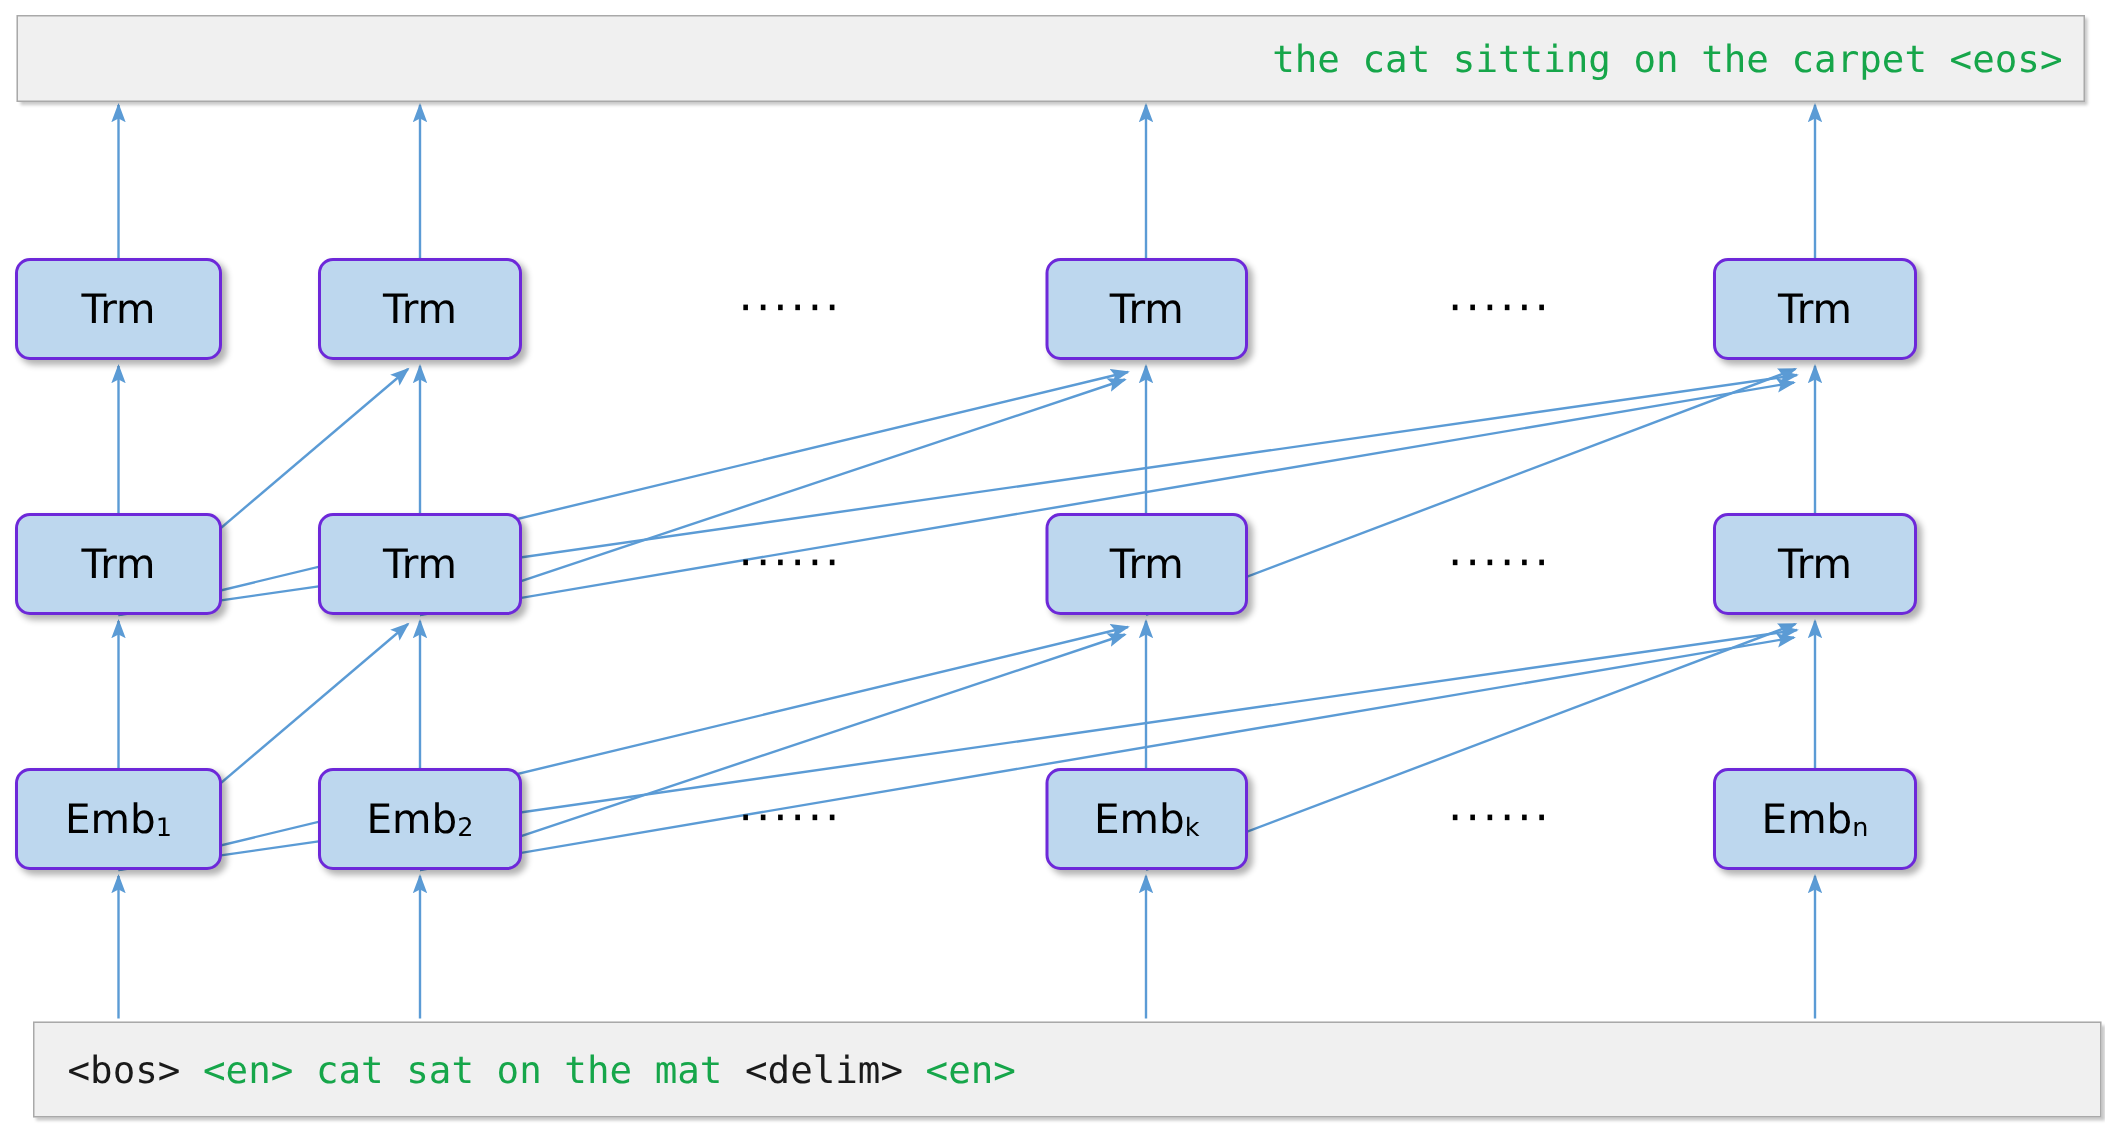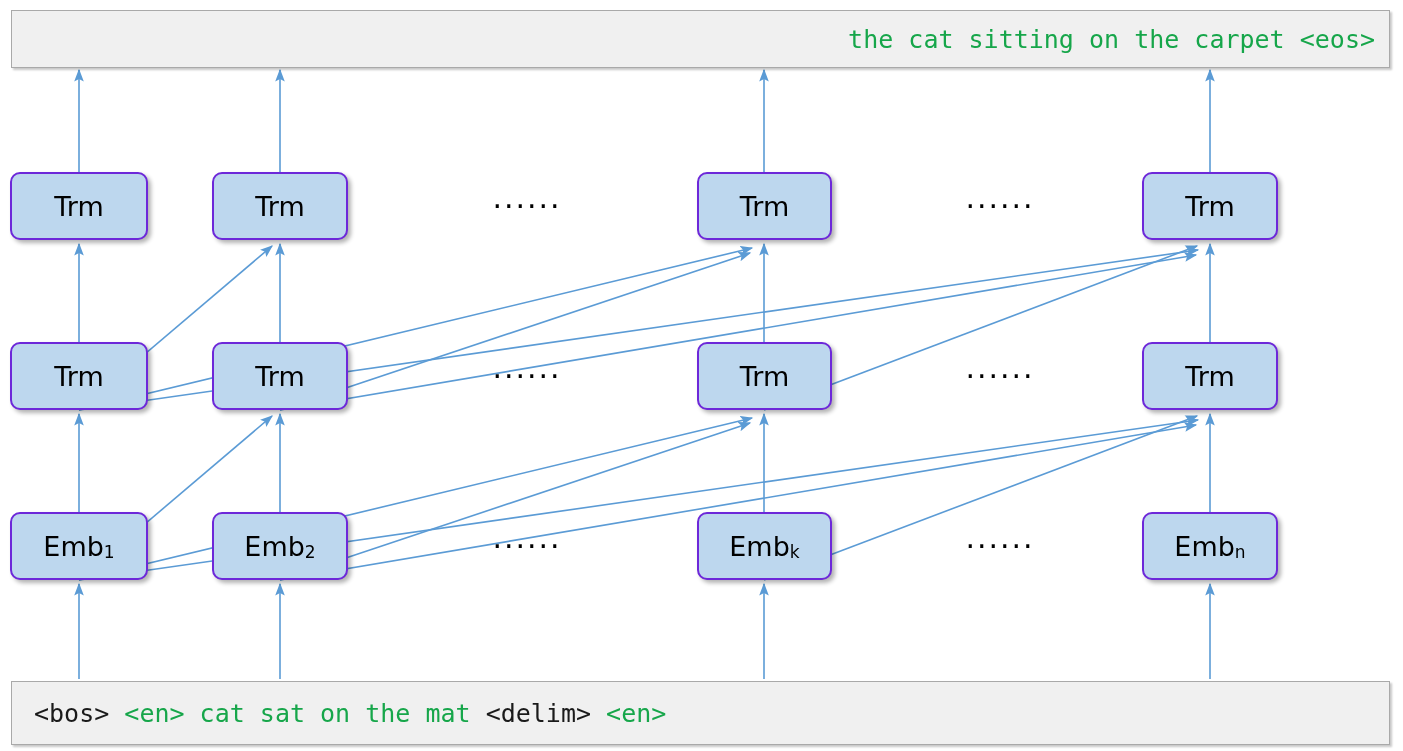--- a/index.html
+++ b/index.html
@@ -16,21 +16,21 @@
     box-sizing:border-box;
     display:flex;
     align-items:center;
     font-family:"DejaVu Sans Mono","Liberation Mono",monospace;
     font-size:25px;
     letter-spacing:0px;
     white-space:pre;
   }
   #output-bar{left:11px;top:10px;width:1379px;height:58px;
     justify-content:flex-end;padding-right:14px;}
-  #input-bar{left:11px;top:681px;width:1379px;height:64px;
+  #input-bar{left:22px;top:681px;width:1379px;height:64px;
     justify-content:flex-start;padding-left:22px;align-items:center;}
 
   .tok-green{color:#16a64a;}
   .tok-black{color:#1a1a1a;}
 
   .node{
     position:absolute;
     background:#bdd7ee;
     border:2px solid #6d28d9;
     border-radius:10px;

